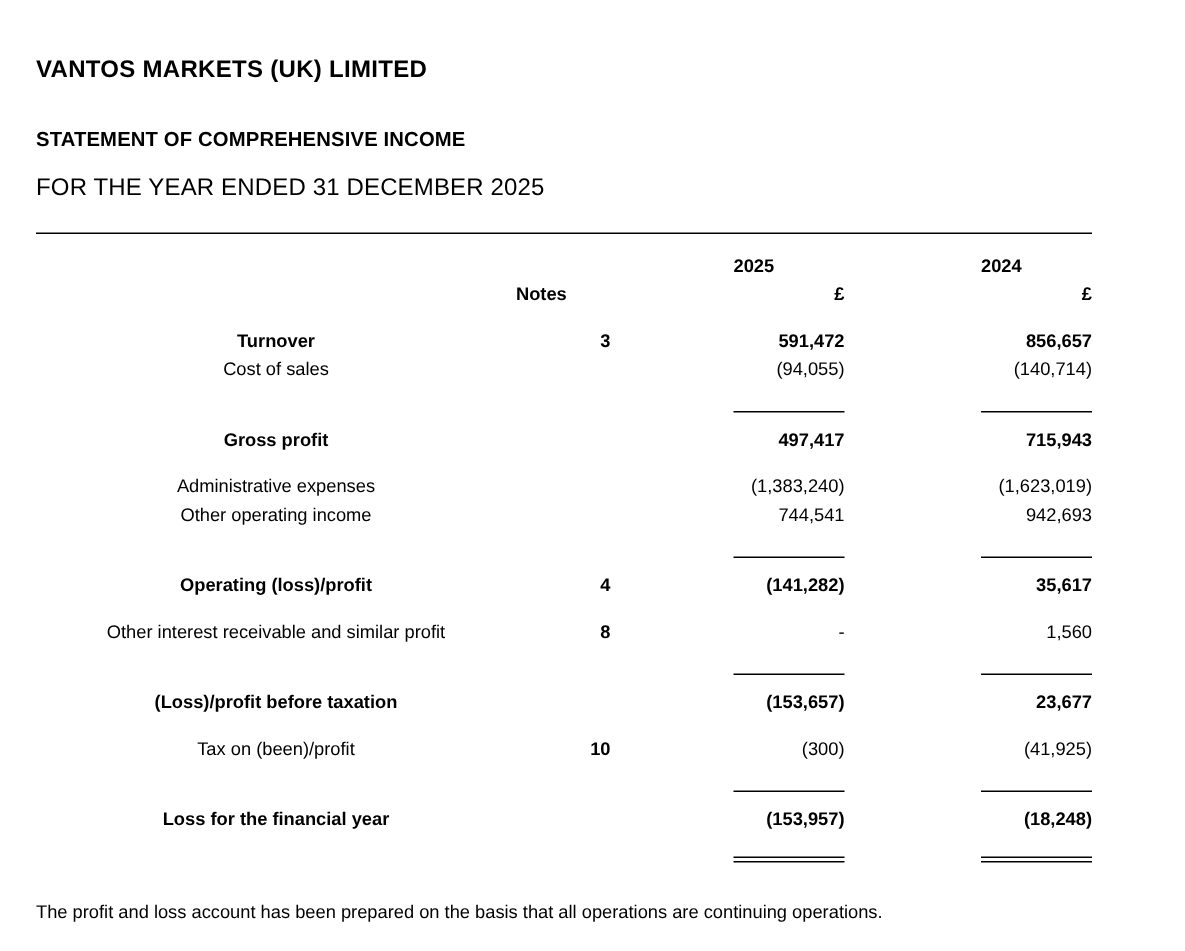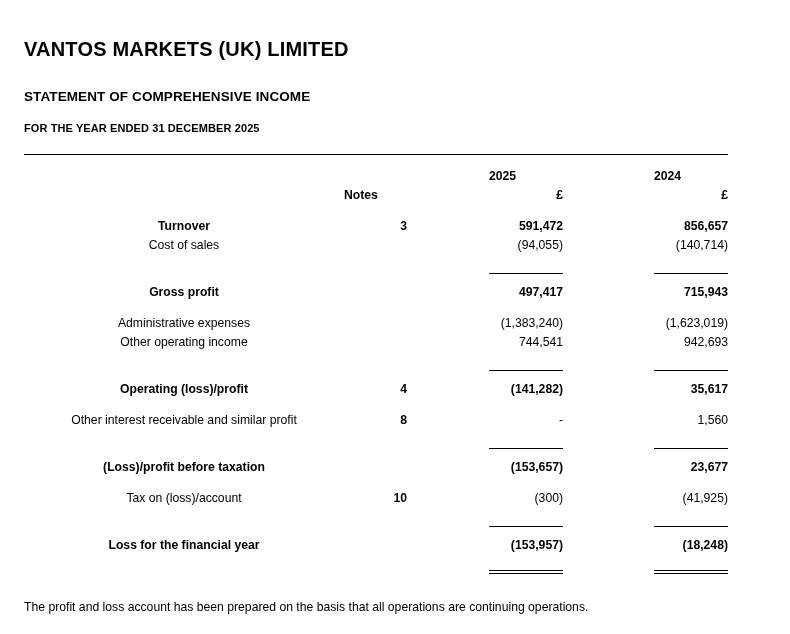--- a/index.html
+++ b/index.html
@@ -17,36 +17,36 @@
   .page {
     position: relative;
     width: 790px;
     height: 634px;
     box-sizing: border-box;
     padding: 0 24px;
   }
 
   
   .doc-title {
-    font-size: 20px;
+    font-size: 16px;
     font-weight: bold;
     letter-spacing: 0.2px;
     padding-top: 38px;
     line-height: 1.1;
   }
   .stmt-title {
     font-size: 13.5px;
     font-weight: bold;
     letter-spacing: 0.1px;
     padding-top: 30px;
     line-height: 1.1;
   }
   .period-title {
-    font-size: 11px;
-    font-weight: bold;
+    font-size: 16px;
+    font-weight: normal;
     letter-spacing: 0.1px;
     padding-top: 17px;
     line-height: 1.1;
   }
 
   .header-rule {
     margin-top: 20px;
     border-top: 1.6px solid #000;
     width: 704px;
   }
@@ -280,21 +280,21 @@
         <td class="num bold">(153,657)</td>
         <td></td>
         <td class="num bold">23,677</td>
       </tr>
 
       <tr class="spacer">
           <td colspan="6"></td>
         </tr>
 
       <tr>
-        <td class="lbl">Tax on (loss)/account</td>
+        <td class="lbl">Tax on (been)/profit</td>
         <td class="notes">10</td>
         <td></td>
         <td class="num">(300)</td>
         <td></td>
         <td class="num">(41,925)</td>
       </tr>
 
       <tr>
         <td class="rule-cell" colspan="3"></td>
         <td class="rule-cell">

